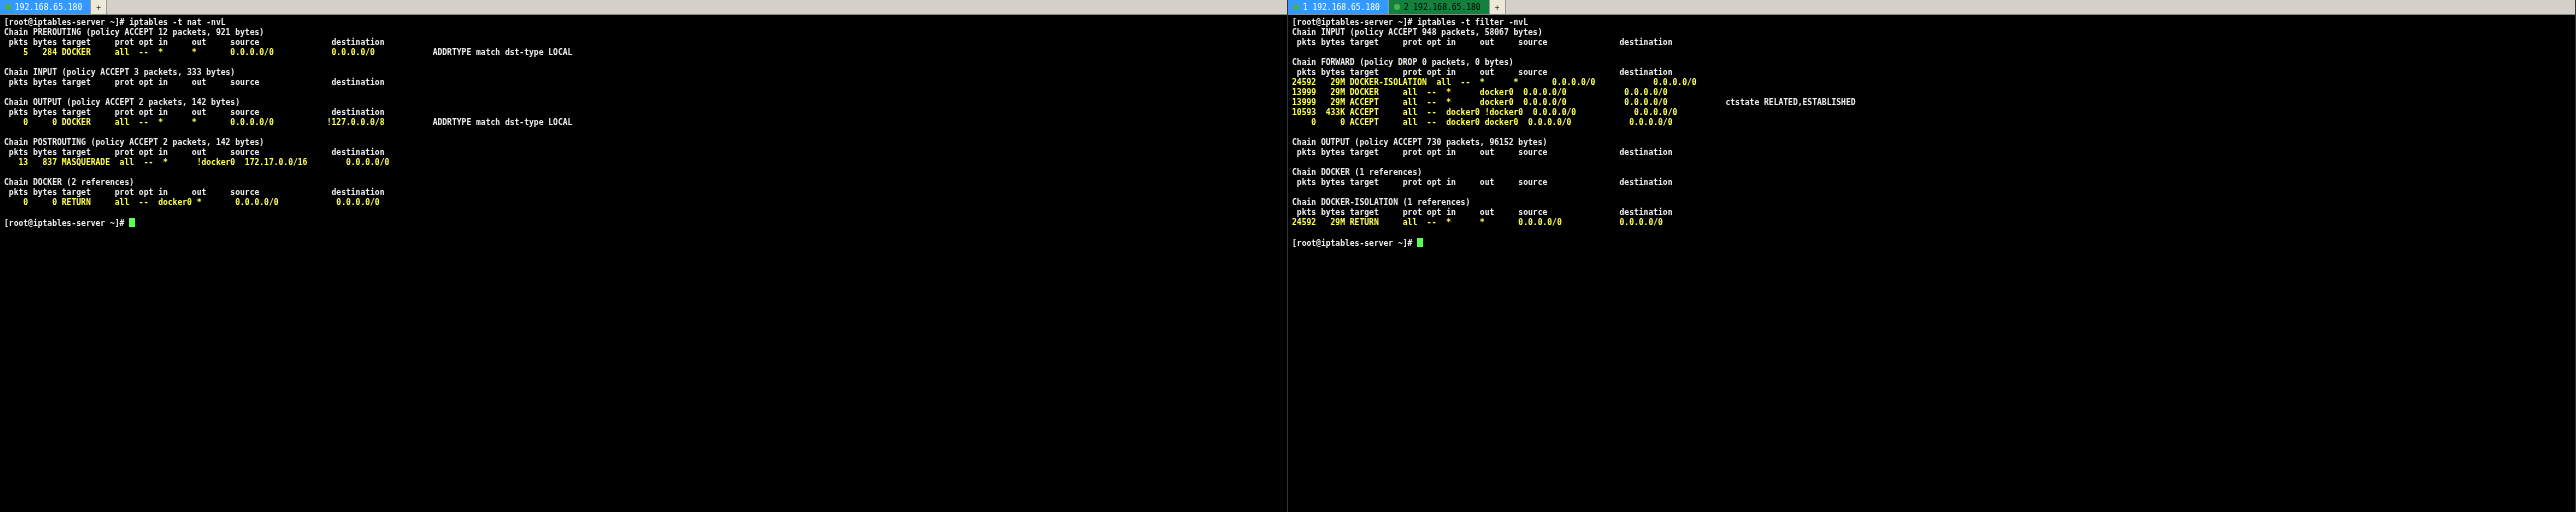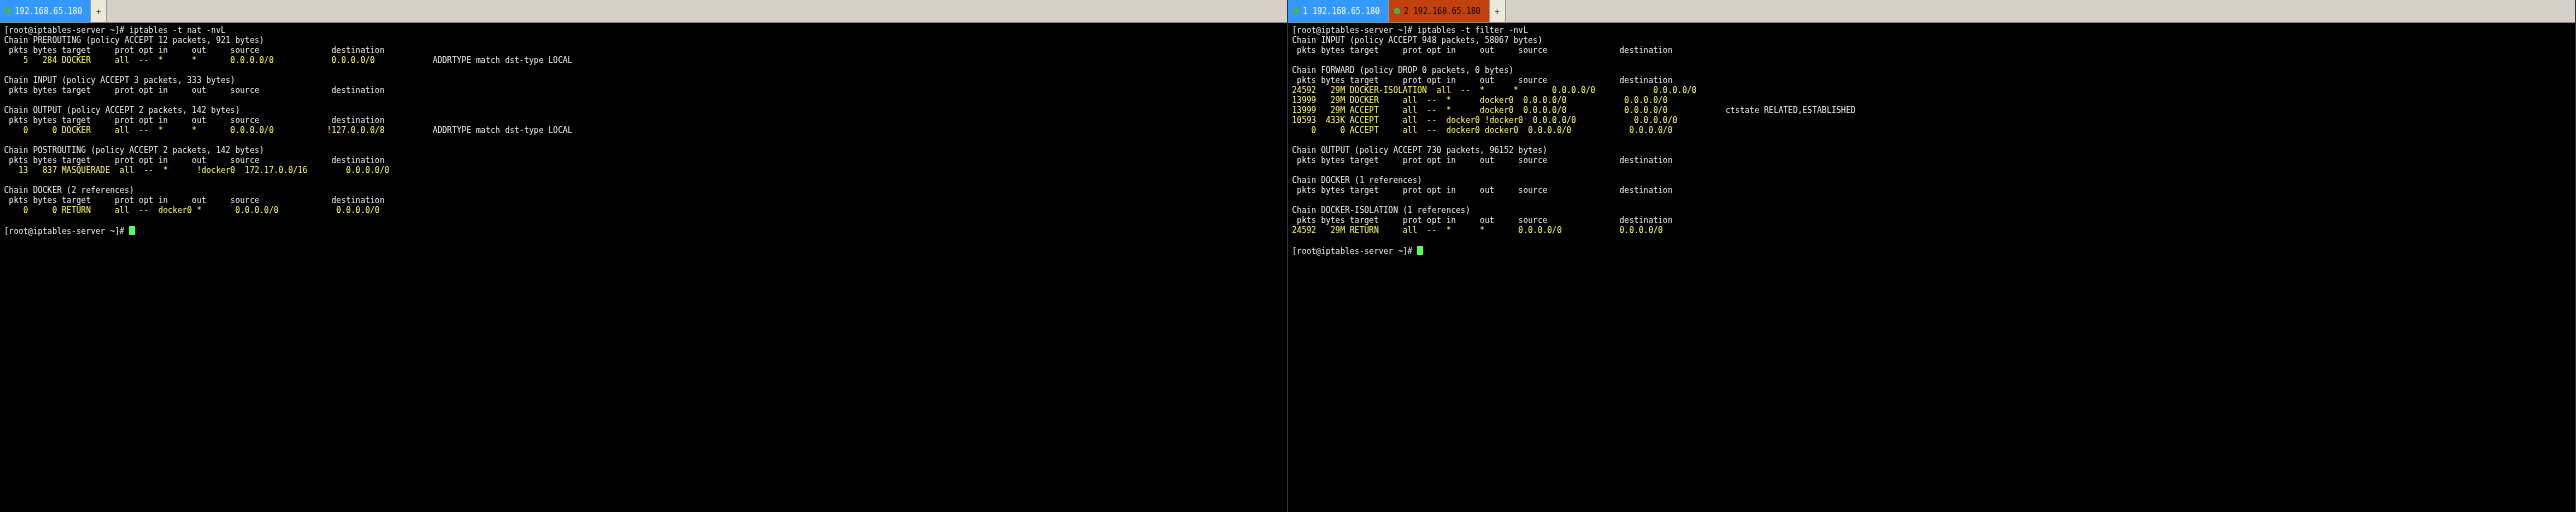--- a/index.html
+++ b/index.html
@@ -13,31 +13,31 @@
 }
 .pane {
   flex: 1;
   background: #000;
   display: flex;
   flex-direction: column;
   border-right: 0.7px solid #333;
 }
 .tabbar {
   background: #d4d0c8;
-  height: 23px;
+  height: 15px;
   display: flex;
   align-items: stretch;
   border-bottom: 0.7px solid #888;
 }
 .tab {
   display: flex;
   align-items: center;
   padding: 0 8px 0 5.4px;
   border-right: 0.7px solid #999;
-  background: #c2410c;
+  background: #15803d;
   color: #000;
   cursor: pointer;
   gap: 4px;
 }
 .tab.active {
   background: #3399ff;
   color: #fff;
 }
 .tab .dot {
   width: 5.4px; height: 5.4px; border-radius: 50%;
@@ -53,20 +53,21 @@
   background: #ece9d8;
   border-right: 0.7px solid #999;
 }
 .term {
   flex: 1;
   padding: 2.7px 4px;
   color: #ccc;
   white-space: pre;
   overflow: hidden;
   line-height: 1.25;
+  font-weight: bold;
 }
 .white { color: #eee; }
 .yellow { color: #ffff55; text-align: right; }
 .cursor {
   display: inline-block;
   width: 5.4px; height: 9.5px;
   background: #55ff55;
   vertical-align: text-bottom;
 }
 .line { display: block; }

